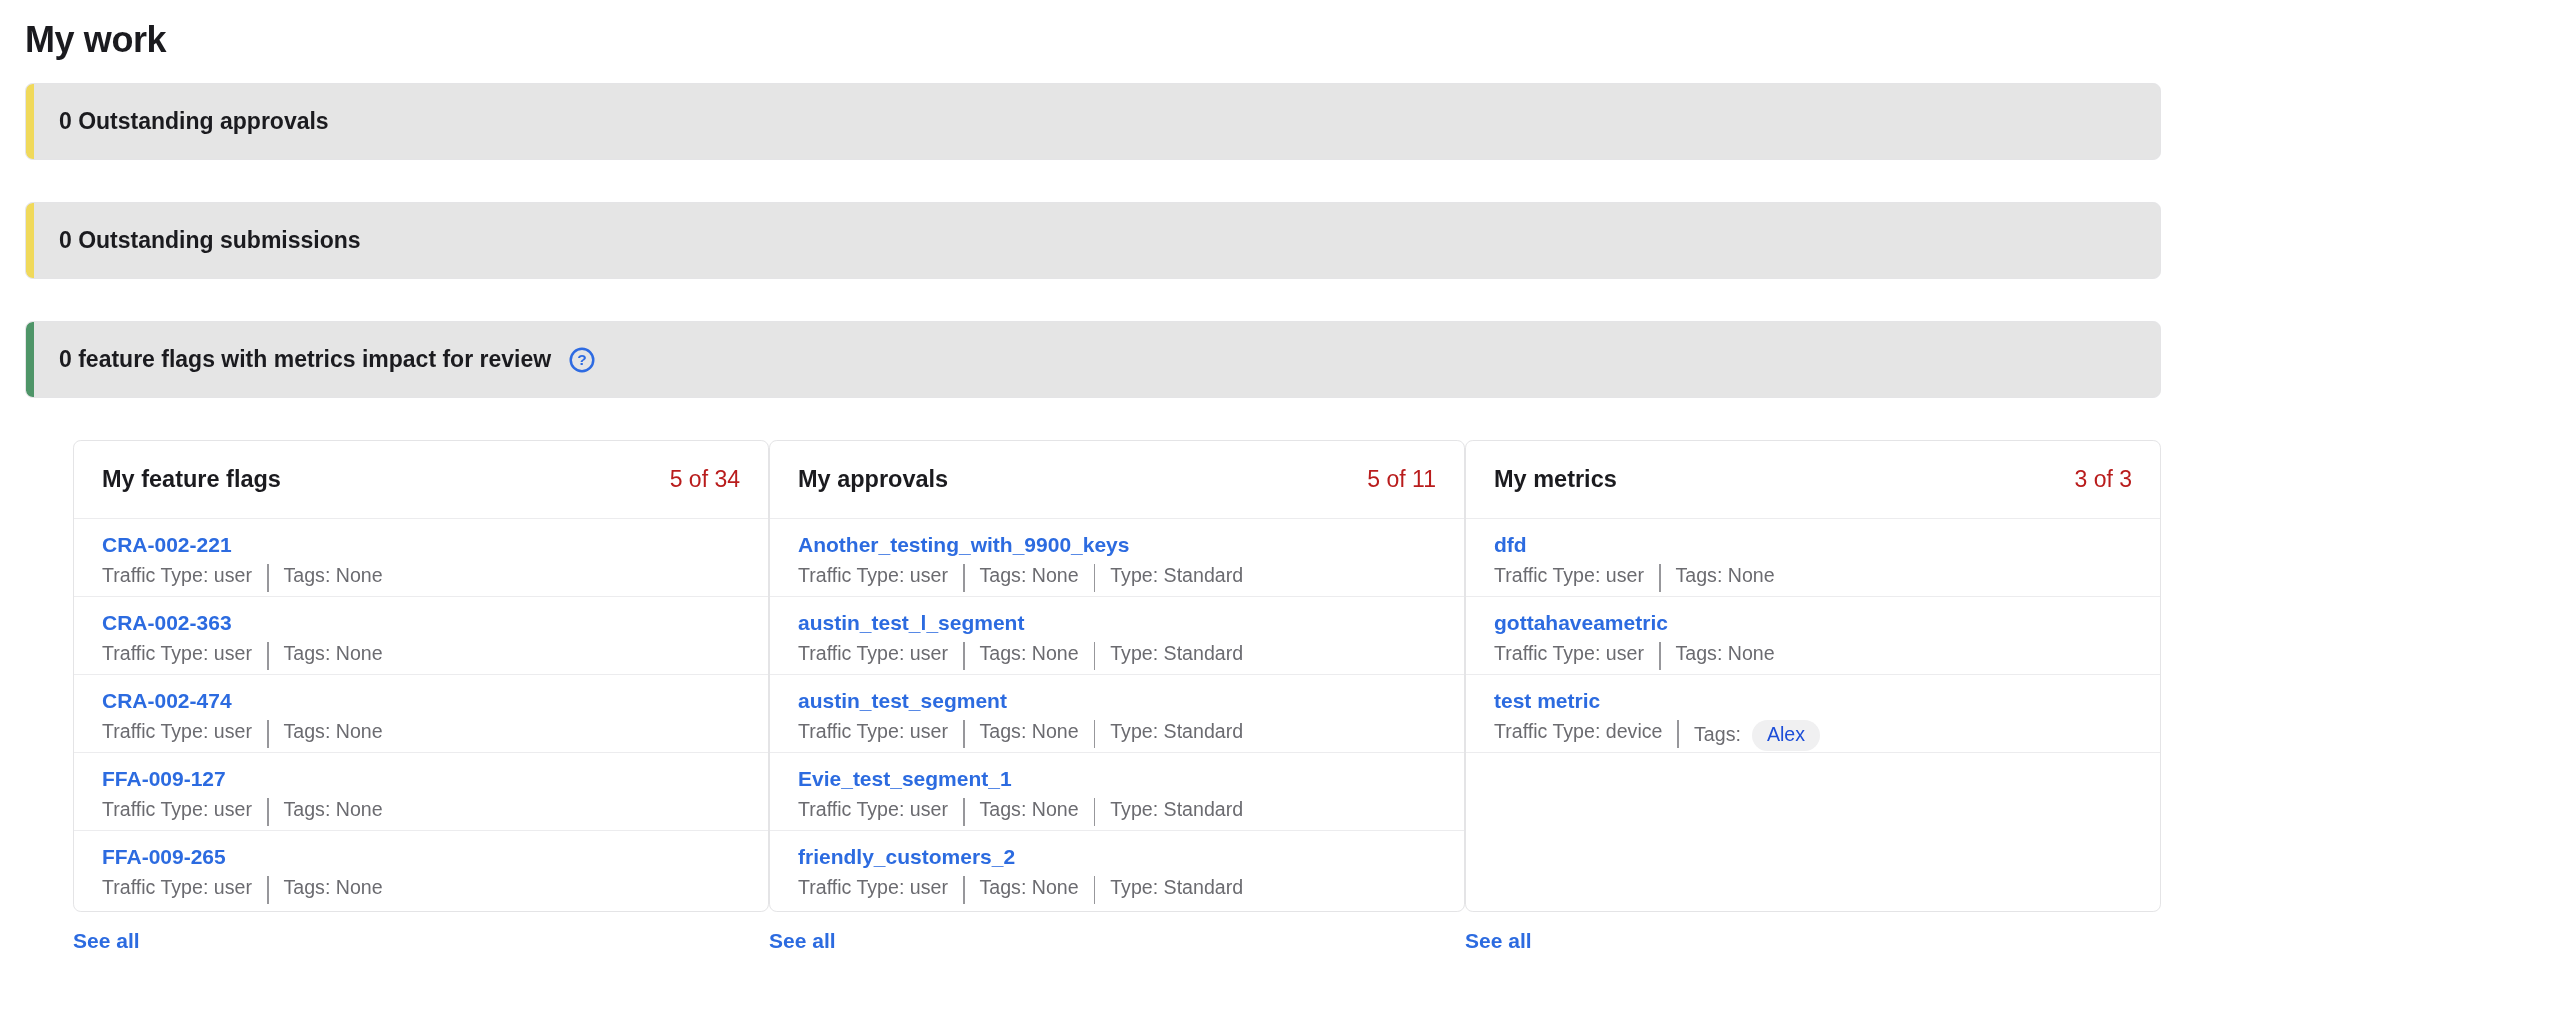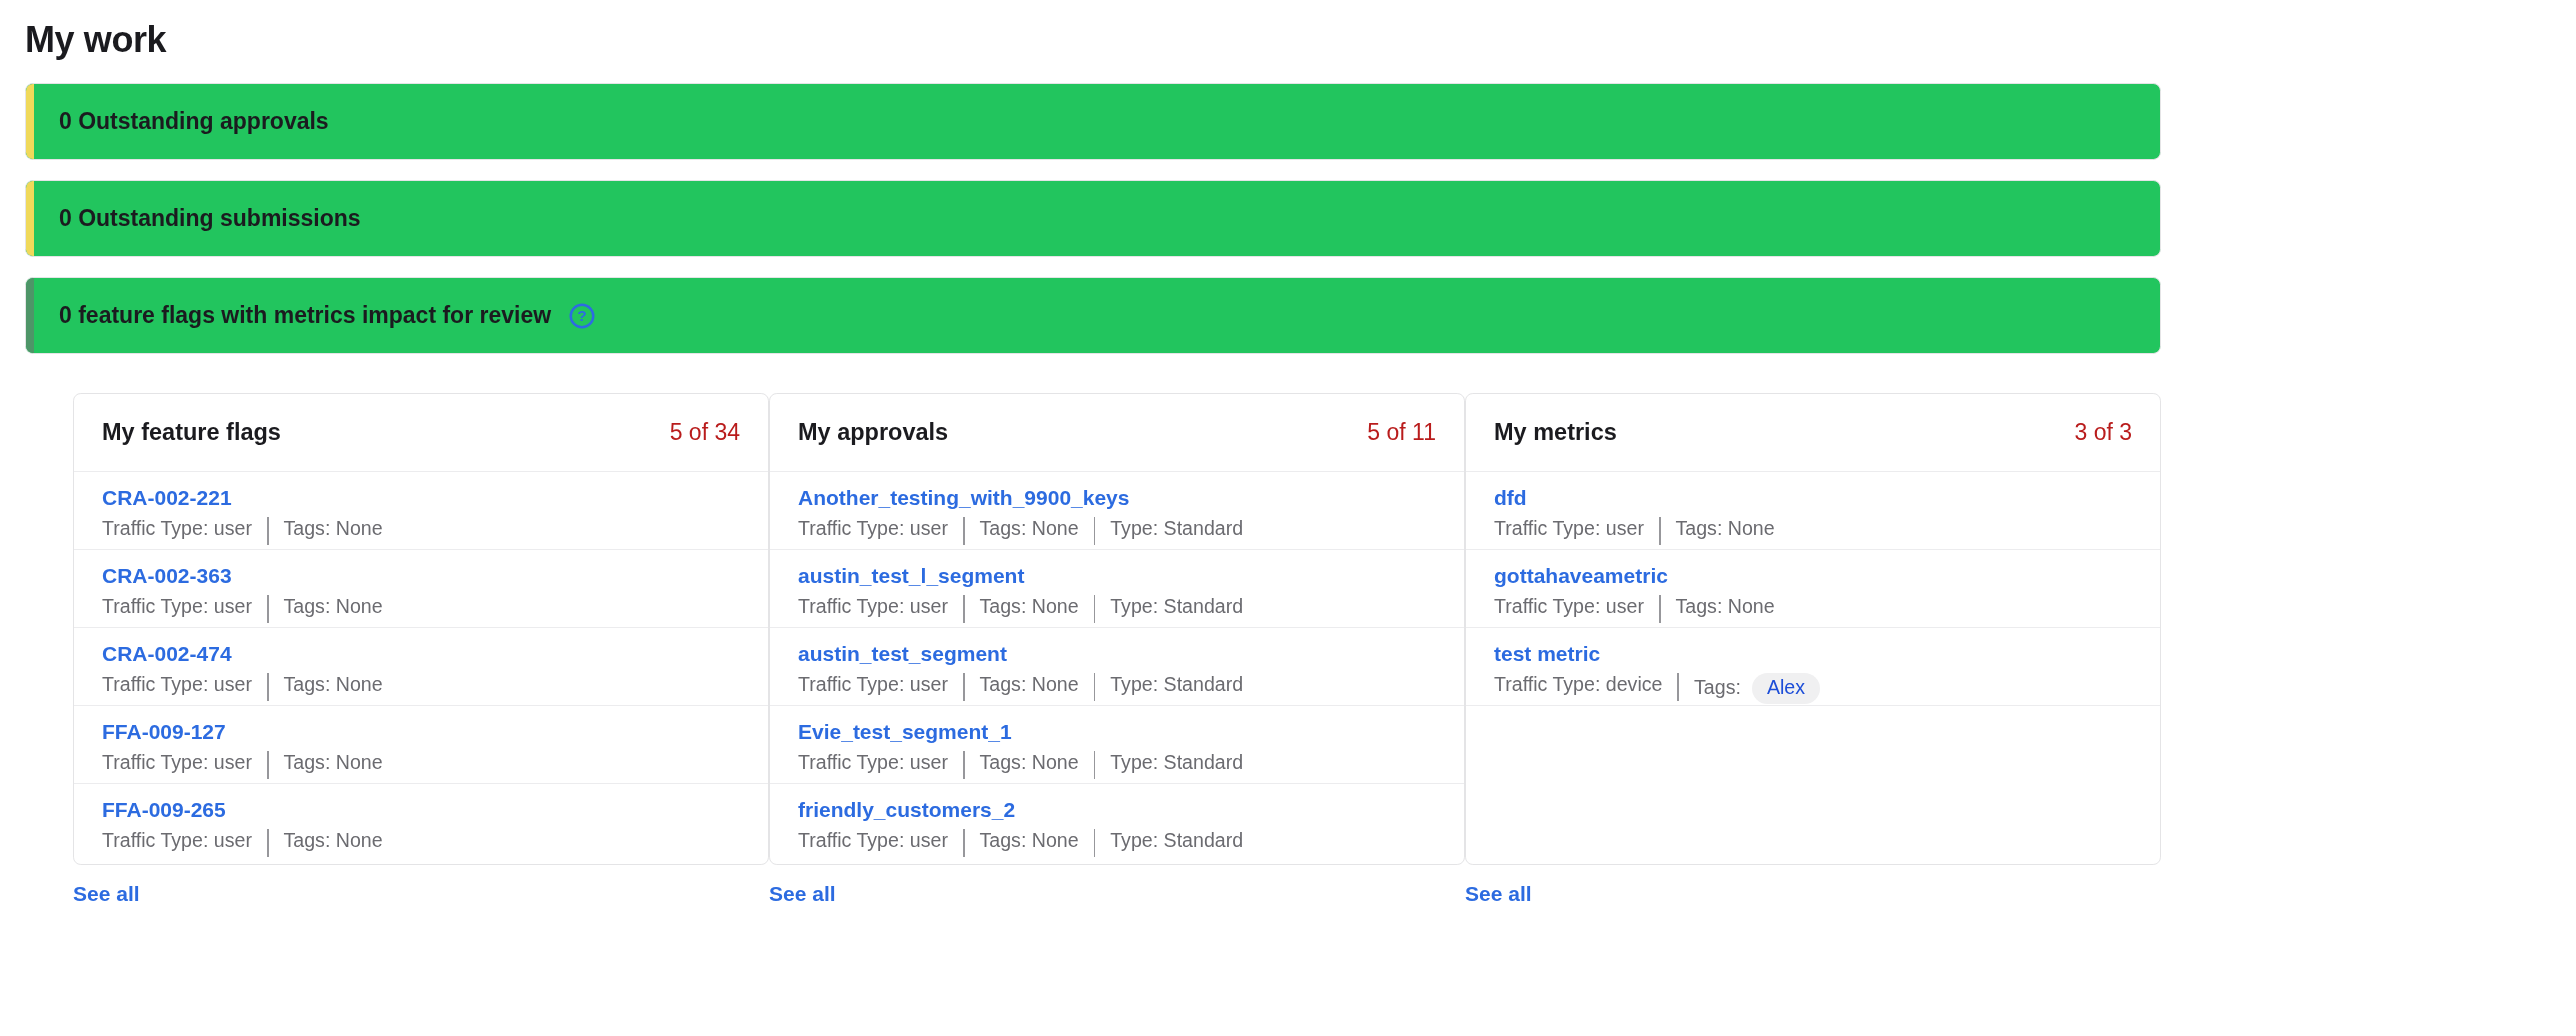--- a/index.html
+++ b/index.html
@@ -12,23 +12,23 @@
   }
   .page-title {
     font-size: 36px; font-weight: 700; letter-spacing: -0.4px;
     color: var(--text-dark, #1b1b1f);
     margin: 4.7px 0 20.4px 0; line-height: 47px;
   }
   
   .banner {
     position: relative; height: 77px; box-sizing: border-box;
     border: 1.6px solid var(--card-border, #e4e4e6);
-    border-radius: 7.8px; margin-bottom: 20px;
+    border-radius: 7.8px; margin-bottom: 42px;
     display: flex; align-items: center; gap: 15.7px;
-    padding-left: 33px; background: #22c55e; overflow: hidden;
+    padding-left: 33px; background: #e5e5e5; overflow: hidden;
   }
   .accent-bar {
     position: absolute; left: 0; top: 0; bottom: 0; width: 7.8px;
     border-radius: 6.3px 0 0 6.3px;
   }
   .banner-text { font-size: 23px; font-weight: 700; color: var(--text-dark, #1b1b1f); }
   .help-icon { display: inline-flex; margin-left: 1.6px; cursor: pointer; }
   
   .cards-row { display: flex; margin-top: 39px; padding-left: 48px; }
   .card-col { flex: 1; min-width: 0; }

